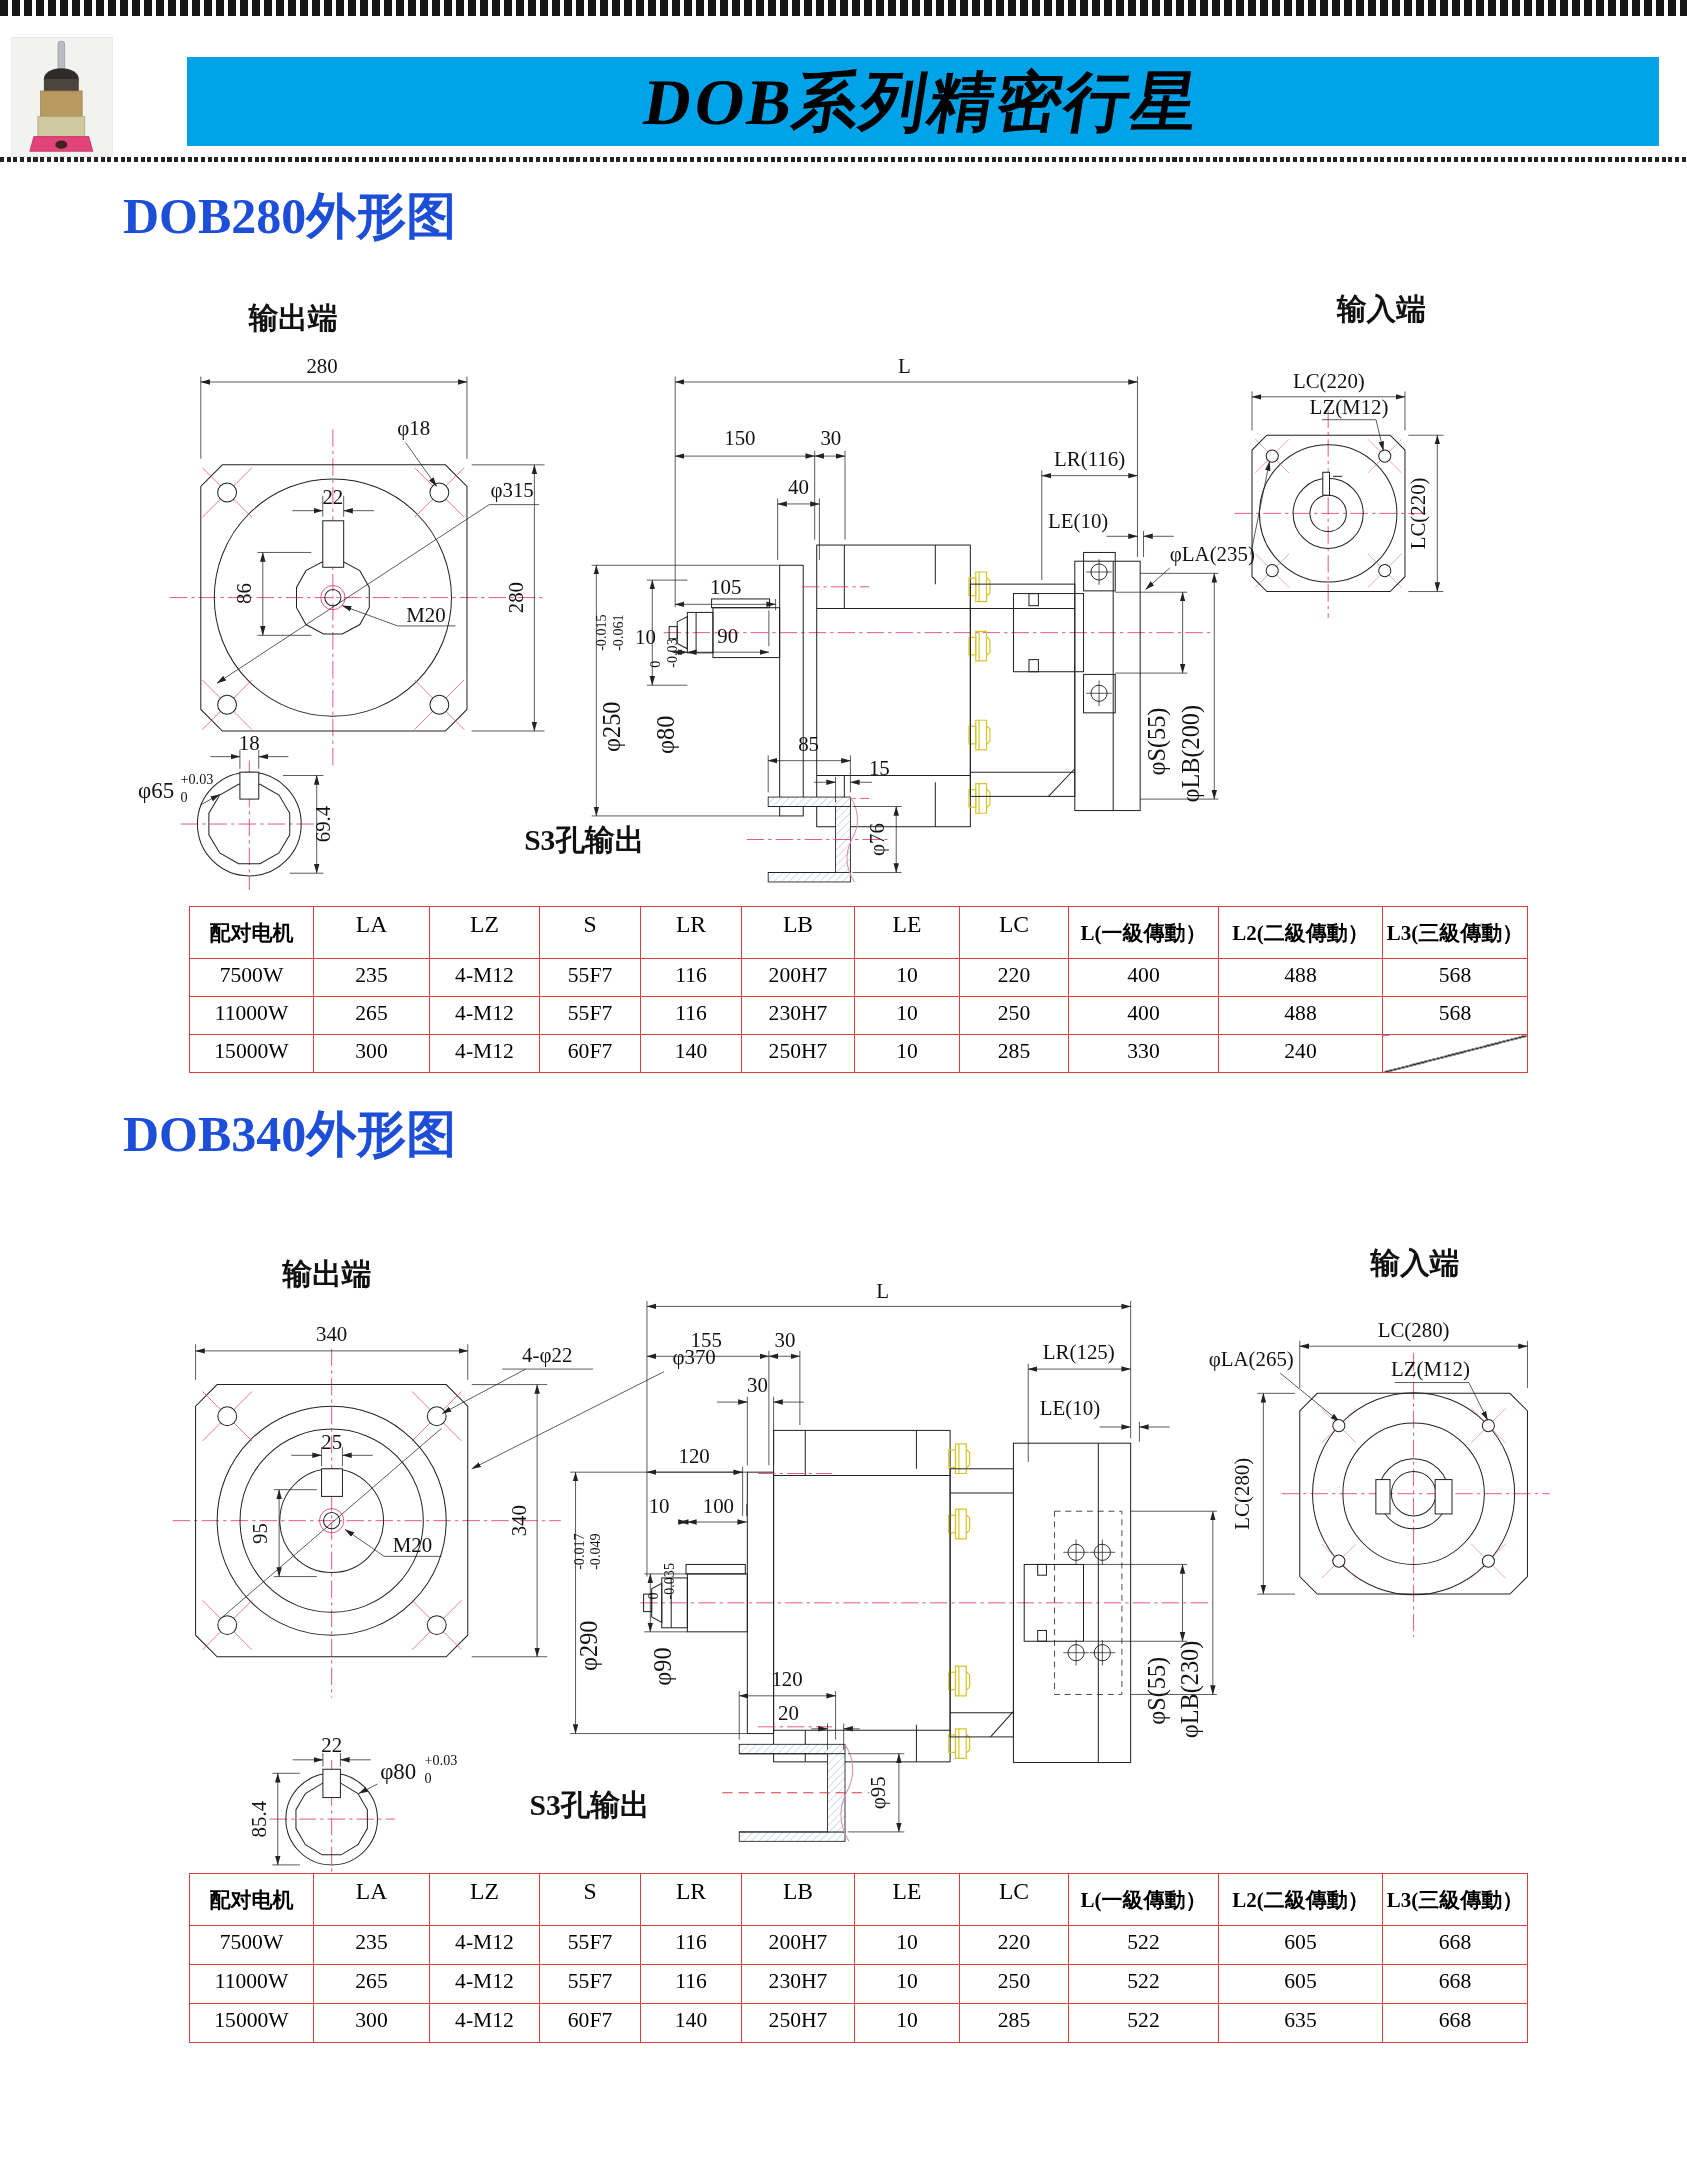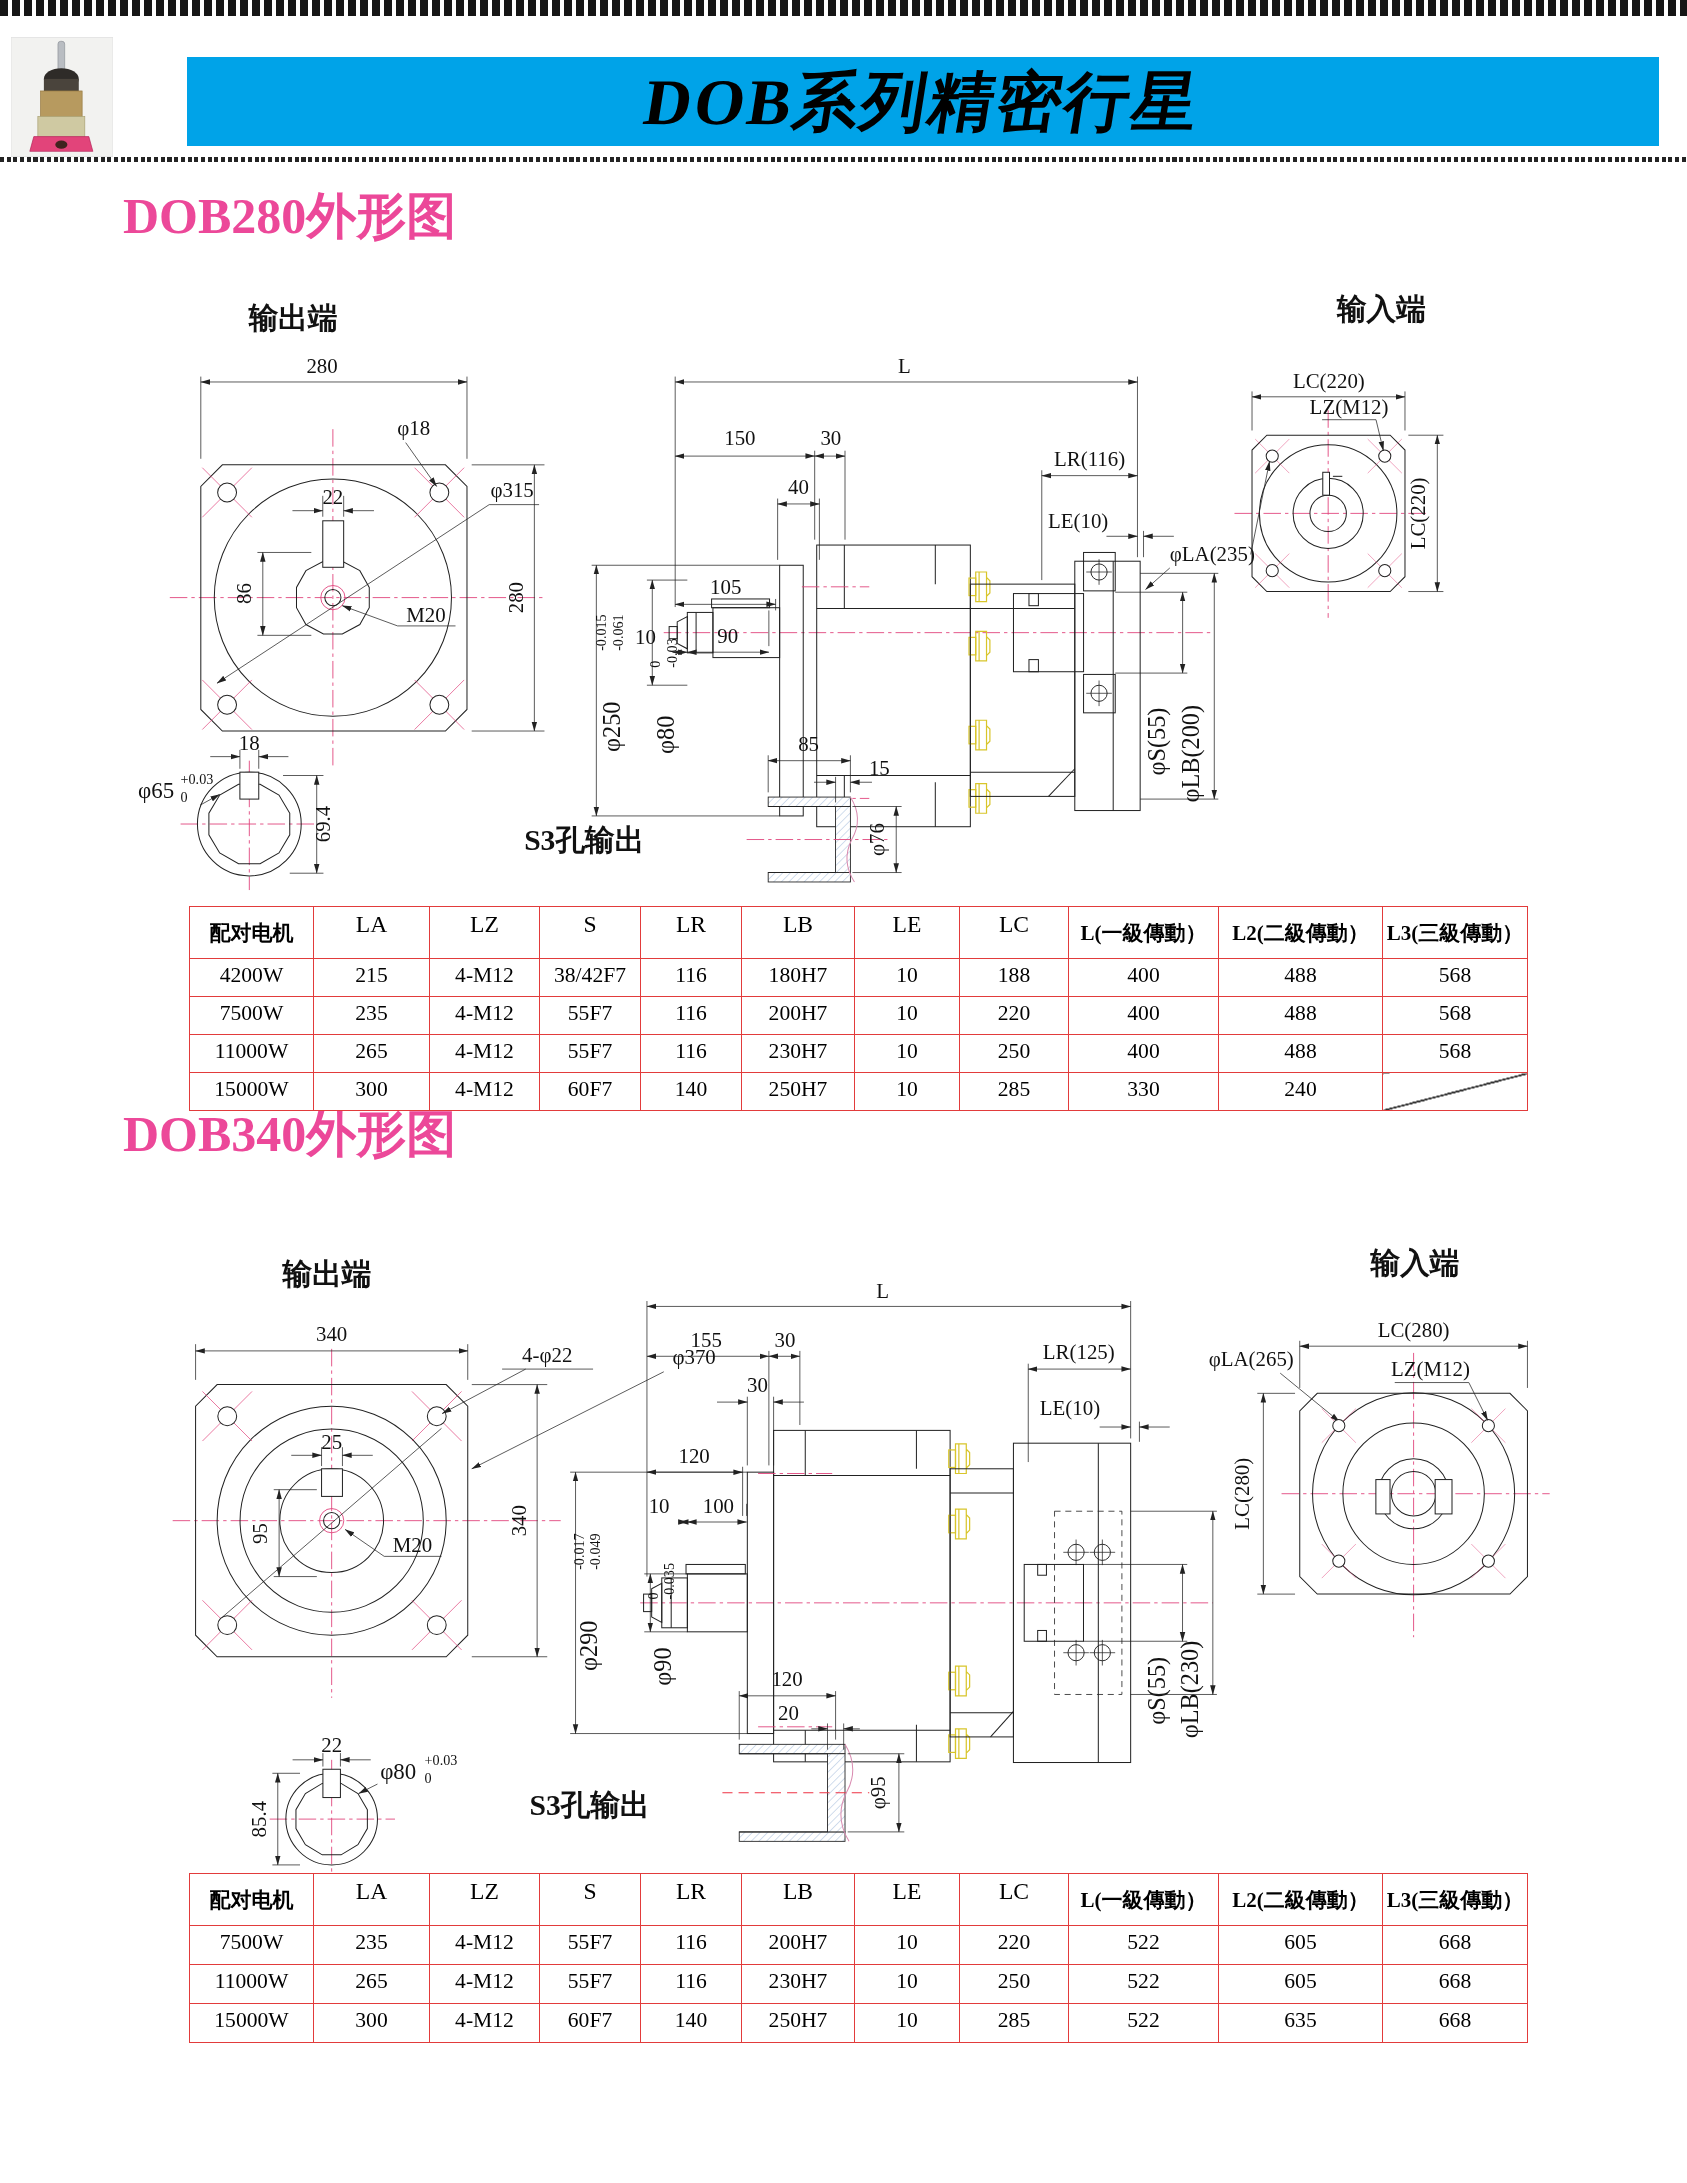--- a/index.html
+++ b/index.html
@@ -7,21 +7,21 @@
         font-family:"Liberation Serif",serif;}
   .abs{position:absolute;}
   .dashbar{left:0;top:0;width:1688px;height:16px;
      background:repeating-linear-gradient(90deg,#161616 0 8px,#ffffff 8px 12px);}
   .dotline{left:0;top:157px;width:1688px;height:4.7px;
      background:repeating-linear-gradient(90deg,#242424 0 4px,transparent 4px 6.7px);}
   .banner{left:187px;top:57px;width:1472px;height:89px;background:#00a3e8;
      display:flex;align-items:center;justify-content:center;}
   .banner span{font-size:65px;font-weight:bold;color:#000;letter-spacing:2.7px;
      transform:skewX(-9deg);font-family:"Liberation Serif",serif;white-space:nowrap;}
-  .sec-title{font-size:50px;font-weight:bold;color:#ec4899;font-family:"Liberation Serif",serif;
+  .sec-title{font-size:50px;font-weight:bold;color:#1d4ed8;font-family:"Liberation Serif",serif;
      white-space:nowrap;}
   
   svg .ln{fill:none;stroke:#222;stroke-width:1.5;}
   svg .fw{fill:#fff;stroke:#222;stroke-width:1.5;}
   svg .cl{fill:none;stroke:#e0417a;stroke-width:1.3;stroke-dasharray:26 6 5 6;}
   svg .pk{fill:none;stroke:#e0417a;stroke-width:1.3;}
   svg .rd{fill:none;stroke:#ee3344;stroke-width:1.6;stroke-dasharray:15 9;}
   svg .dm{fill:none;stroke:#222;stroke-width:1.1;}
   svg .dsh{fill:none;stroke:#222;stroke-width:1.2;stroke-dasharray:9 7;}
   svg .yb{fill:none;stroke:#d8c52a;stroke-width:1.8;}
@@ -333,33 +333,20 @@
       <th>LA</th>
       <th>LZ</th>
       <th>S</th>
       <th>LR</th>
       <th>LB</th>
       <th>LE</th>
       <th>LC</th>
       <th class="cnh">L(一級傳動）</th>
       <th class="cnh">L2(二級傳動）</th>
       <th class="cnh">L3(三級傳動）</th>
-    </tr>
-    <tr>
-      <td>4200W</td>
-      <td>215</td>
-      <td>4-M12</td>
-      <td>38/42F7</td>
-      <td>116</td>
-      <td>180H7</td>
-      <td>10</td>
-      <td>188</td>
-      <td>400</td>
-      <td>488</td>
-      <td>568</td>
     </tr>
     <tr>
       <td>7500W</td>
       <td>235</td>
       <td>4-M12</td>
       <td>55F7</td>
       <td>116</td>
       <td>200H7</td>
       <td>10</td>
       <td>220</td>

